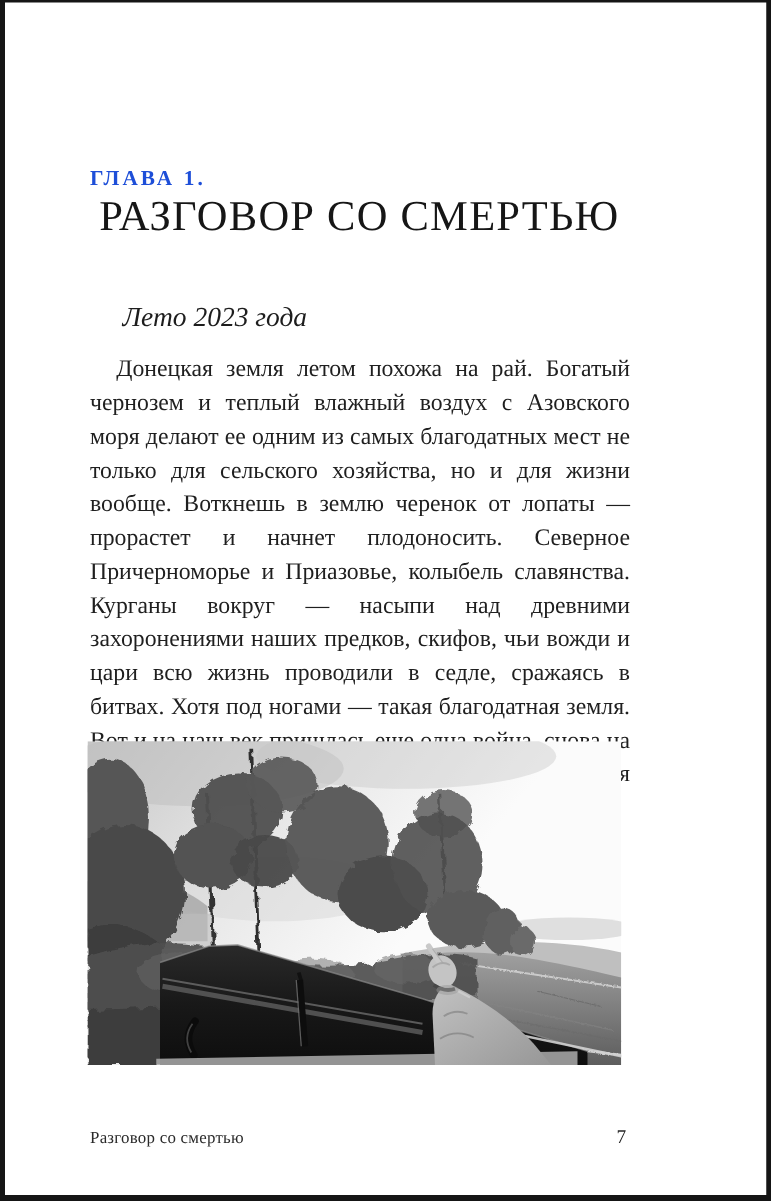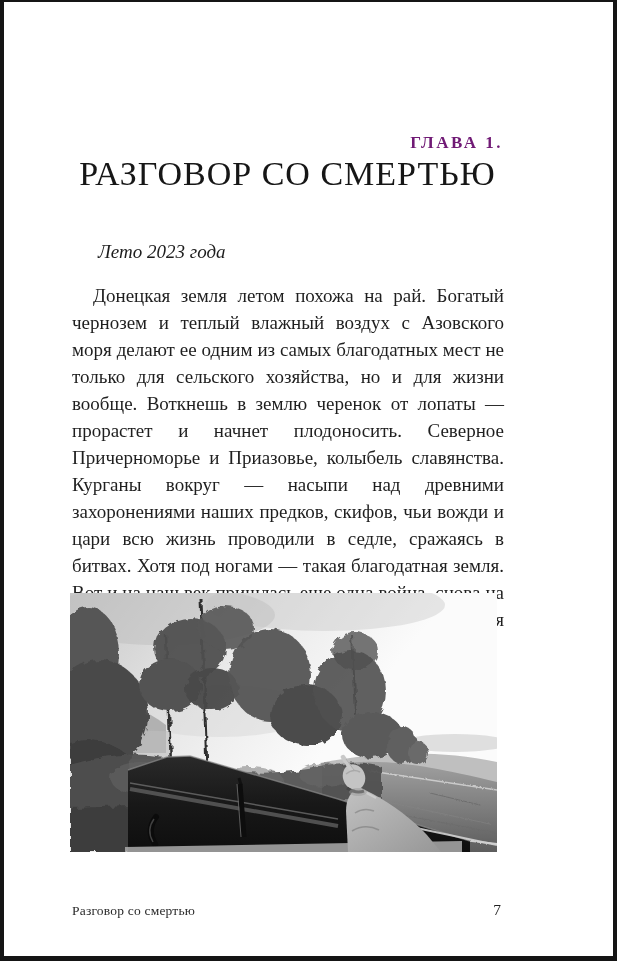--- a/index.html
+++ b/index.html
@@ -14,44 +14,44 @@
     position: absolute; inset: 0;
     box-sizing: border-box;
     background: #ffffff;
     border-style: solid;
     border-color: #151515;
     border-width: 2px 4px 5px 4px;
   }
   .chapter-label {
     position: absolute;
     top: 131px; left: 68px; width: 431px;
-    text-align: right;
+    text-align: left;
     font-size: 17px;
     font-weight: bold;
     letter-spacing: 2.5px;
-    color: #701a75;
+    color: #1d4ed8;
   }
   .chapter-title {
     position: absolute;
     top: 152px; left: 48px; width: 471px;
     margin: 0;
     text-align: center;
     font-size: 34px;
     font-weight: normal;
     letter-spacing: 1px;
     color: #161616;
     font-variant: small-caps;
     line-height: 1.2;
   }
   .date-line {
     position: absolute;
     top: 239px; left: 94px;
     margin: 0;
     font-style: italic;
-    font-size: 19px;
+    font-size: 22px;
     color: #1d1d1d;
   }
   .body-text {
     position: absolute;
     top: 280px; left: 68px; width: 432px;
     margin: 0;
     font-size: 19px;
     line-height: 27px;
     text-align: justify;
     text-indent: 21px;

